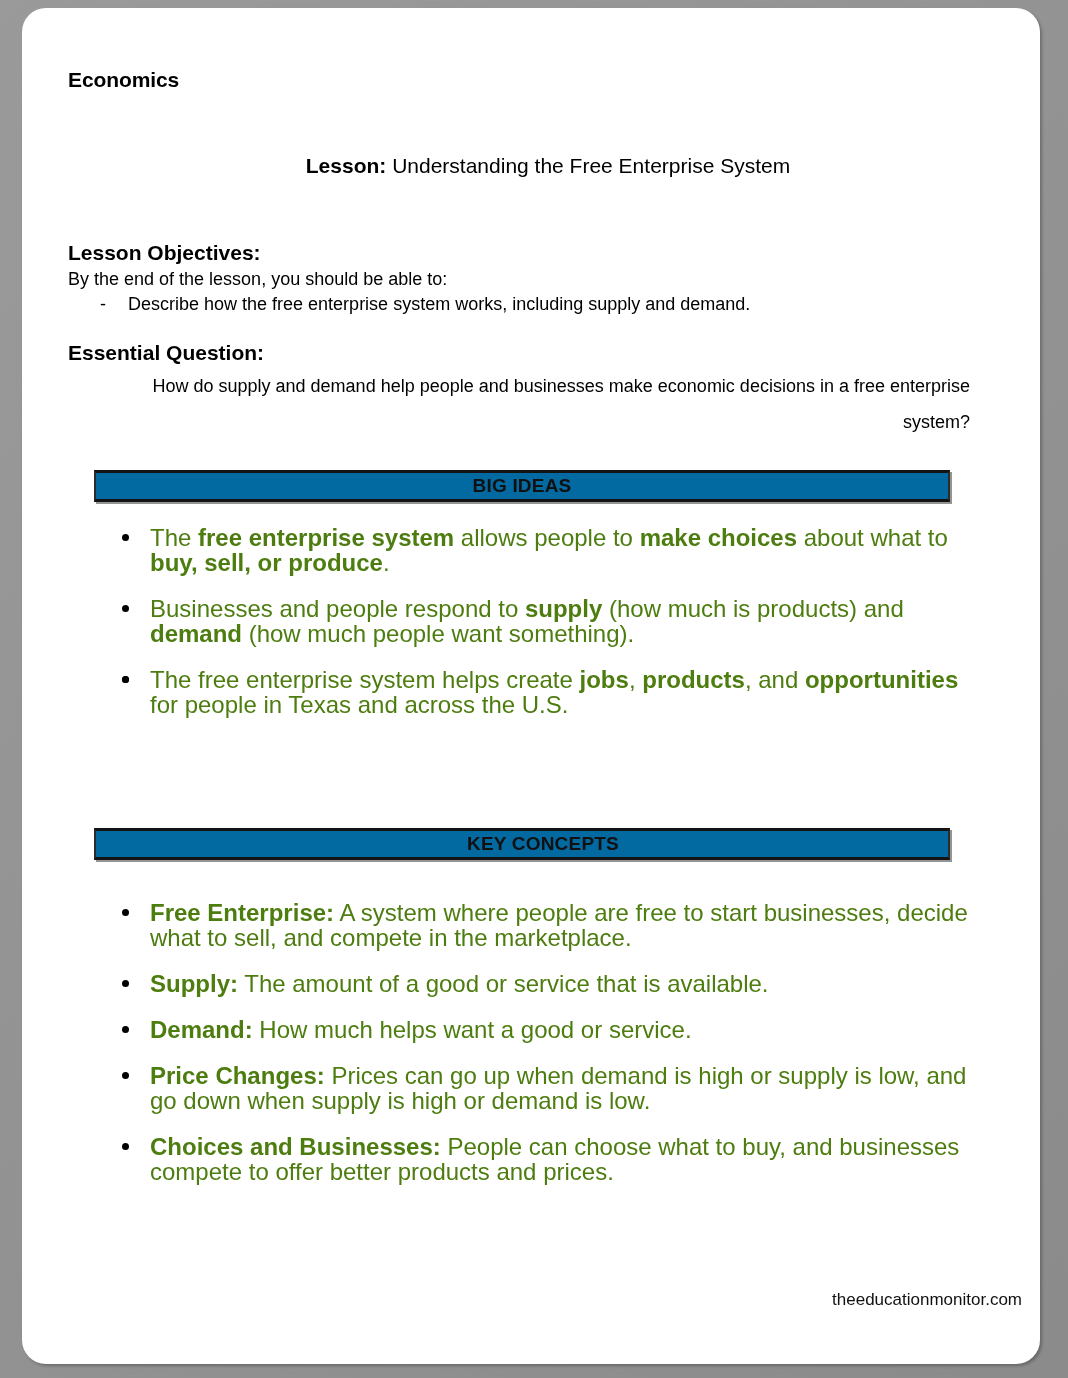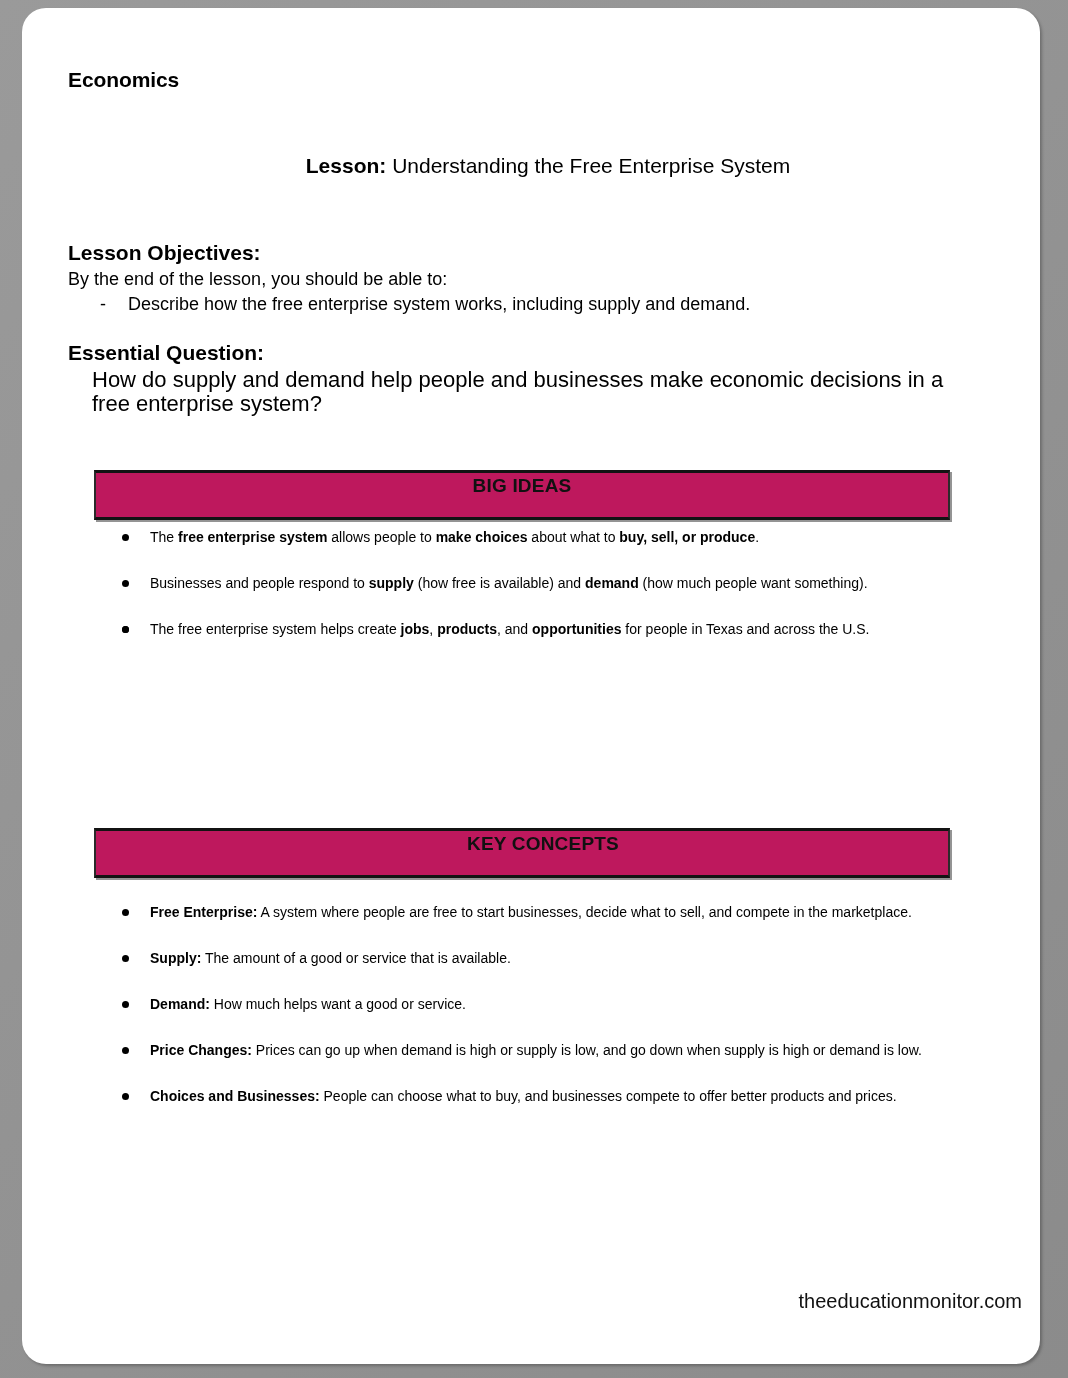--- a/index.html
+++ b/index.html
@@ -97,33 +97,33 @@
     position: absolute;
     left: 32px;
     top: 0;
   }
 
   .essential-text {
     position: absolute;
     left: 70px;
     top: 360px;
     width: 878px;
-    text-align: left;
-    font-size: 22px;
-    line-height: 24px;
+    text-align: right;
+    font-size: 18px;
+    line-height: 36px;
     color: #000;
   }
 
   
   .banner {
     position: absolute;
     left: 72px;
     width: 856px;
-    height: 50px;
-    background: #be185d;
+    height: 32px;
+    background: #0369a1;
     border-top: 3px solid #131313;
     border-bottom: 3px solid #131313;
     border-left: 2px solid #2b2b2b;
     border-right: 2px solid #2b2b2b;
     box-sizing: border-box;
     text-align: center;
     box-shadow: 2px 2px 0 rgba(60,60,60,0.55);
   }
   .banner .banner-label {
     display: block;
@@ -141,43 +141,43 @@
     position: absolute;
     left: 78px;
     width: 880px;
   }
   .bullets.big-ideas    { top: 517px; }
   .bullets.key-concepts { top: 892px; }
 
   .bullet-item {
     position: relative;
     padding-left: 50px;
-    font-size: 14px;
+    font-size: 24px;
     line-height: 25px;
-    color: #000000;
+    color: #4d7c0f;
     margin-bottom: 21px;
   }
   .bullet-item:last-child { margin-bottom: 0; }
   .bullet-item .dot {
     position: absolute;
     left: 22px;
     top: 9px;
     width: 7px;
     height: 7px;
     background: #000;
     border-radius: 50%;
   }
   .bullet-item b { font-weight: bold; }
 
   
   .footer {
     position: absolute;
     right: 18px;
     top: 1282px;
-    font-size: 20px;
+    font-size: 17px;
     color: #111;
   }
 </style>
 </head>
 <body>
 
 <div class="page-frame">
   <div class="page">
     <div class="inner">
 
@@ -197,21 +197,21 @@
       </div>
 
       <div class="sec-head essential">Essential Question:</div>
       <div class="essential-text">How do supply and demand help people and businesses make economic decisions in a free enterprise system?</div>
 
       <div class="banner big-ideas">
         <span class="banner-label">BIG IDEAS</span>
       </div>
       <div class="bullets big-ideas">
           <div class="bullet-item"><span class="dot"></span><span><span>The </span><b>free enterprise system</b><span> allows people to </span><b>make choices</b><span> about what to </span><b>buy, sell, or produce</b><span>.</span></span></div>
-          <div class="bullet-item"><span class="dot"></span><span><span>Businesses and people respond to </span><b>supply</b><span> (how free is available) and </span><b>demand</b><span> (how much people want something).</span></span></div>
+          <div class="bullet-item"><span class="dot"></span><span><span>Businesses and people respond to </span><b>supply</b><span> (how much is products) and </span><b>demand</b><span> (how much people want something).</span></span></div>
           <div class="bullet-item"><span class="dot"></span></div>
           <div class="bullet-item"><span class="dot"></span><span><span>The free enterprise system helps create </span><b>jobs</b><span>, </span><b>products</b><span>, and </span><b>opportunities</b><span> for people in Texas and across the U.S.</span></span></div>
         </div>
 
       <div class="banner key-concepts">
         <span class="banner-label">KEY CONCEPTS</span>
       </div>
       <div class="bullets key-concepts">
           <div class="bullet-item"><span class="dot"></span><span><b>Free Enterprise:</b><span> A system where people are free to start businesses, decide what to sell, and compete in the marketplace.</span></span></div>
           <div class="bullet-item"><span class="dot"></span><span><b>Supply:</b><span> The amount of a good or service that is available.</span></span></div>

